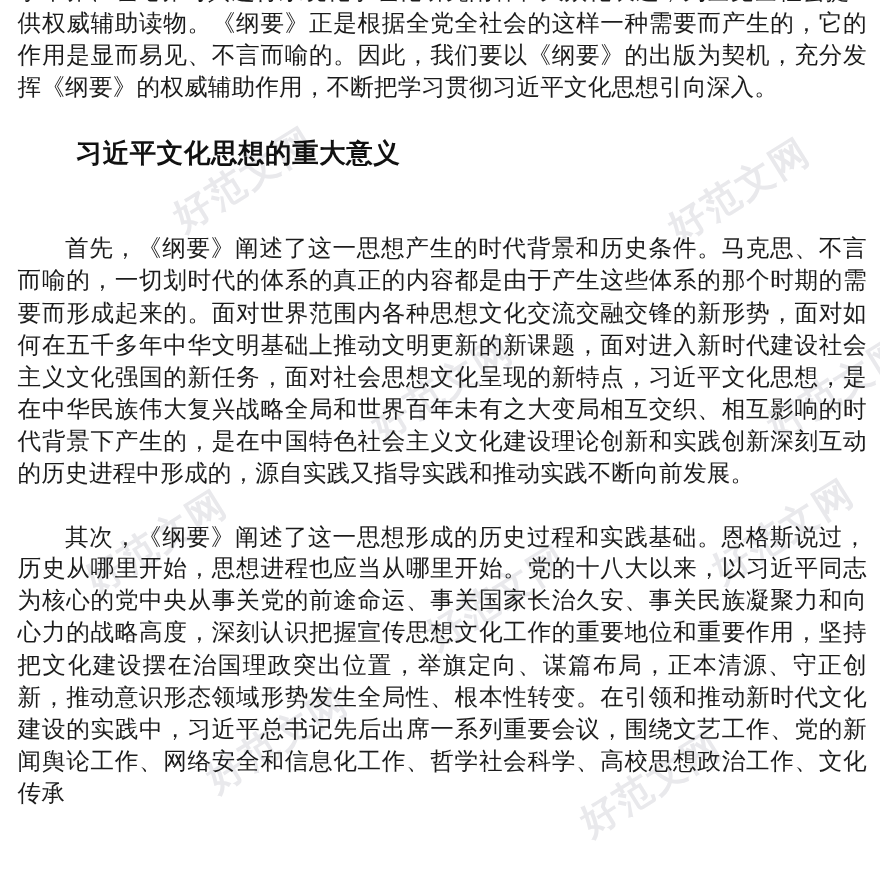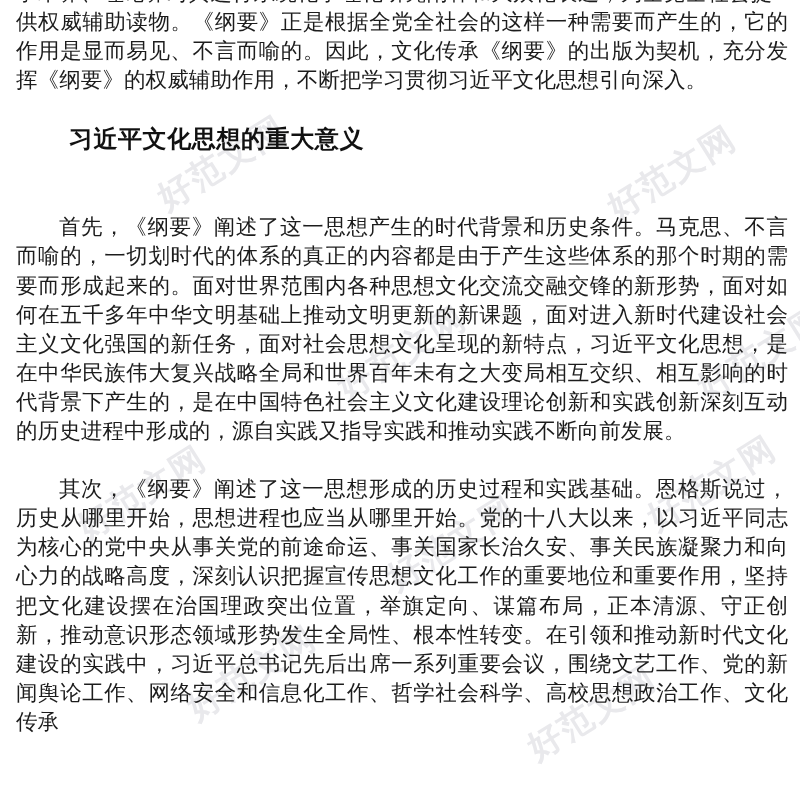--- a/index.html
+++ b/index.html
@@ -112,21 +112,21 @@
   </div>
 
   <div class="text-layer">
 
     <div class="clip-top">
       <div class="inner">
         <p class="para cont">学术界、理论界对其进行系统化学理化研究阐释和大众化表达，为全党全社会提</p>
       </div>
     </div>
 
-    <p class="para cont">供权威辅助读物。《纲要》正是根据全党全社会的这样一种需要而产生的，它的作用是显而易见、不言而喻的。因此，文化传承《纲要》的出版为契机，充分发挥《纲要》的权威辅助作用，不断把学习贯彻习近平文化思想引向深入。</p>
+    <p class="para cont">供权威辅助读物。《纲要》正是根据全党全社会的这样一种需要而产生的，它的作用是显而易见、不言而喻的。因此，我们要以《纲要》的出版为契机，充分发挥《纲要》的权威辅助作用，不断把学习贯彻习近平文化思想引向深入。</p>
 
     <div class="gap-lg"></div>
 
     <h2 class="heading">习近平文化思想的重大意义</h2>
 
     <div class="gap-md"></div>
 
 
     <div class="gap-md"></div>
 

